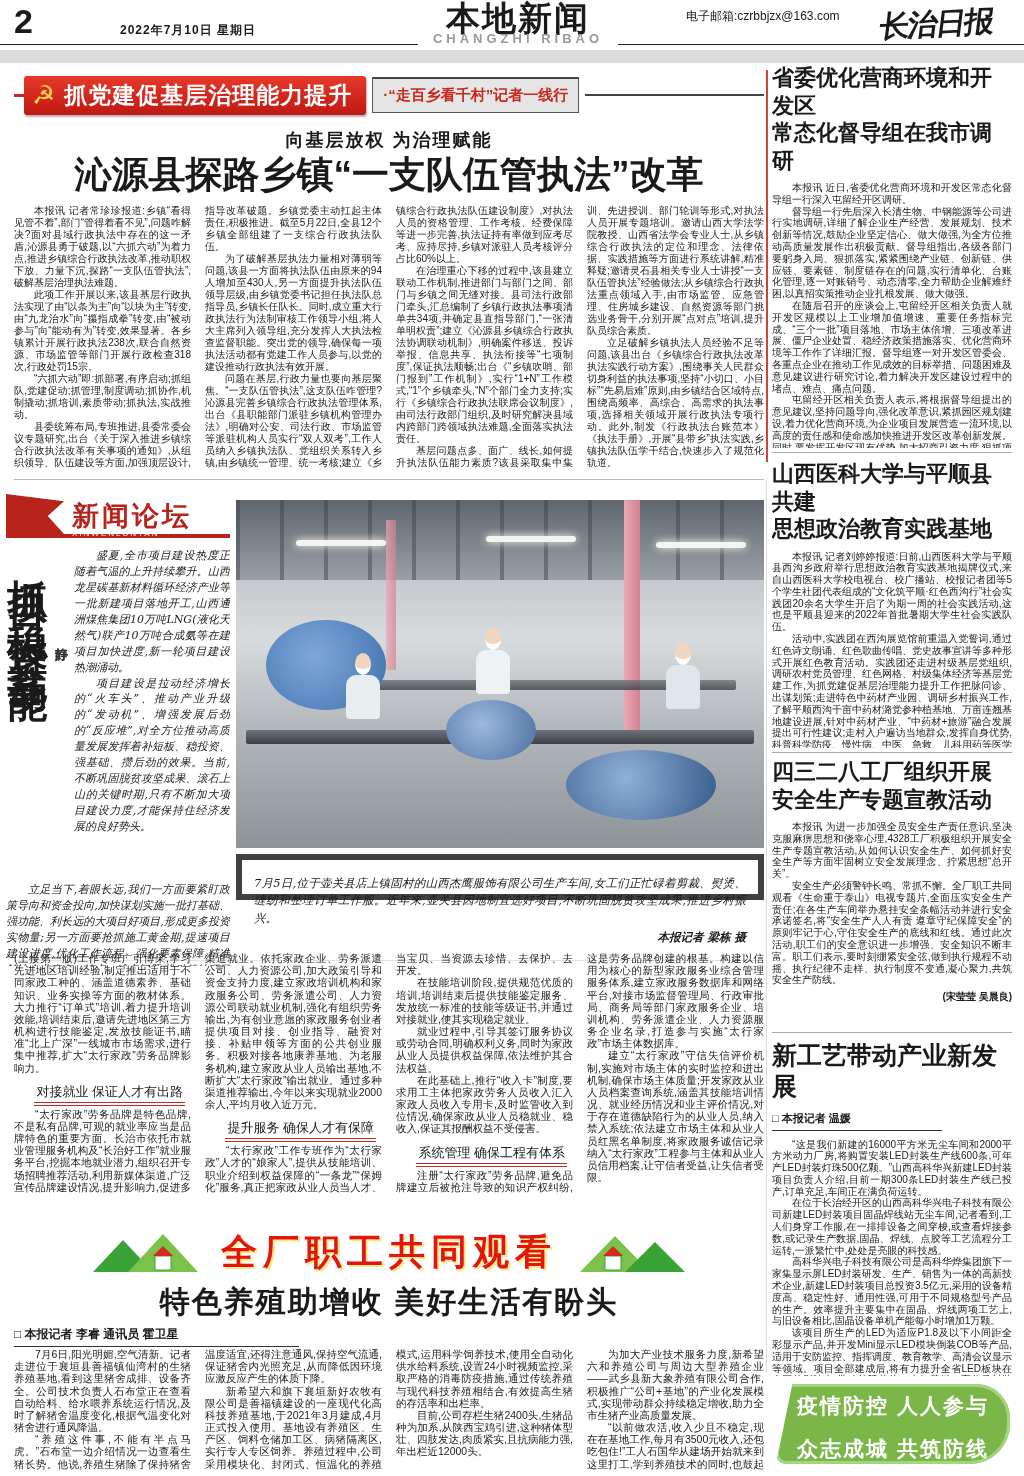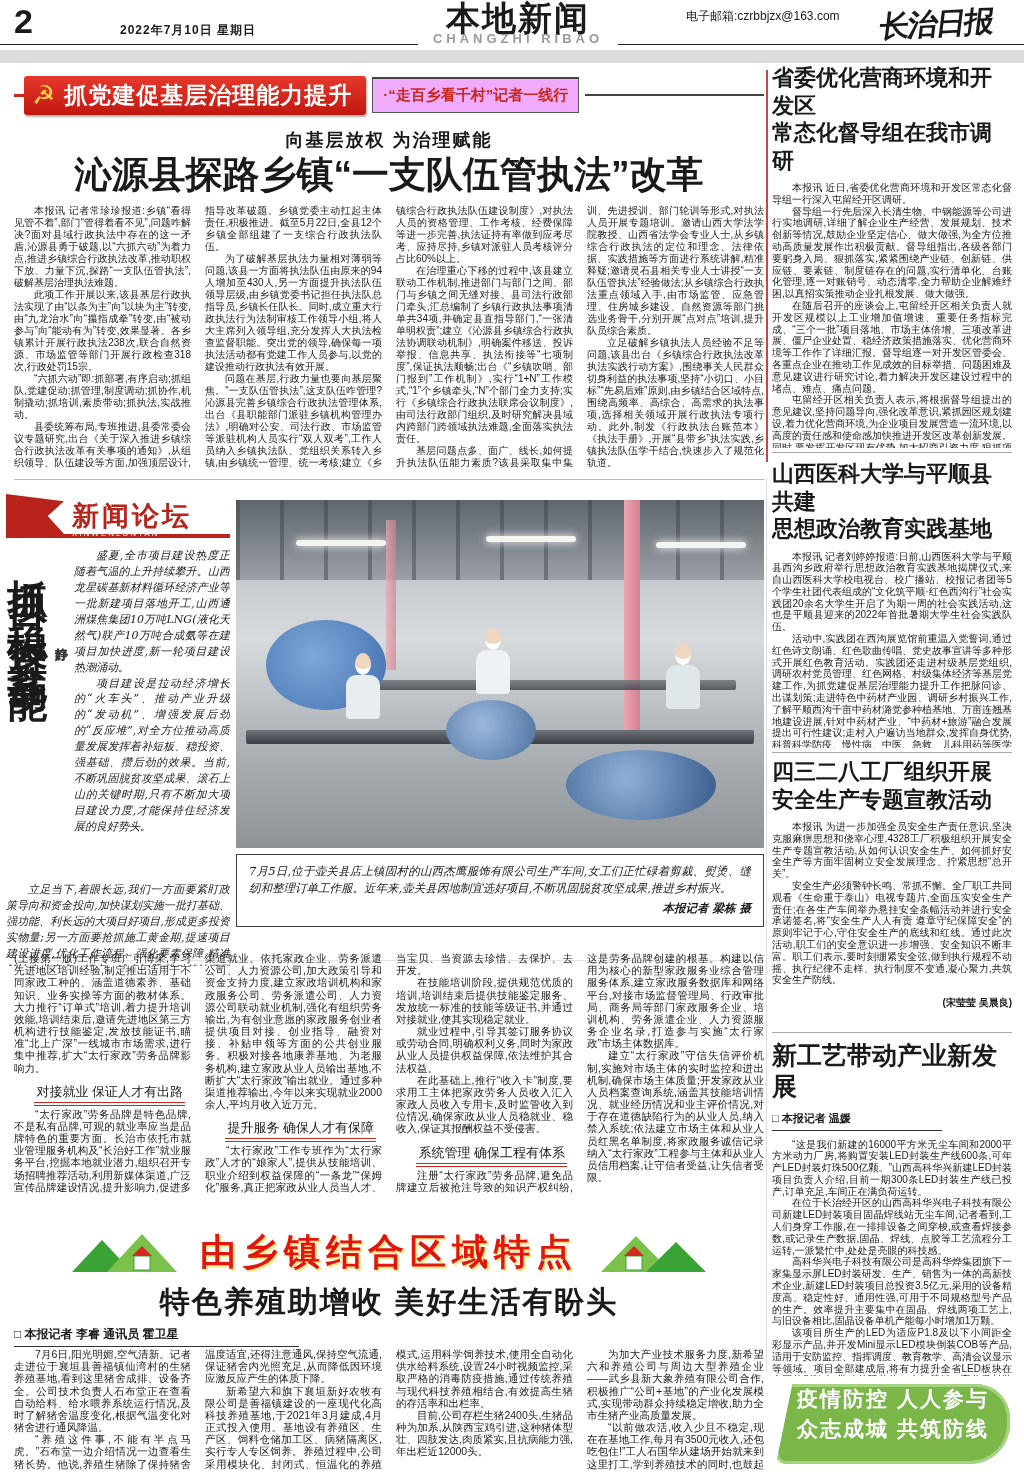--- a/index.html
+++ b/index.html
@@ -18,21 +18,21 @@
   .masthead{position:absolute;left:880px;top:4px;font-size:30px;font-weight:900;
             font-family:"DejaVu Serif","Liberation Serif",serif;transform:skewX(-10deg) rotate(-3deg);letter-spacing:-2px;}
   
   .tbanner{position:absolute;left:14px;top:74px;width:750px;height:42px;display:flex;align-items:center;}
   .tb-leftline{width:10px;height:3px;background:#c8281e;}
   .tb-badge{display:flex;align-items:center;background:linear-gradient(180deg,#e6392b,#c01810);
             color:#fff;font-size:23px;font-weight:900;padding:4px 14px 4px 8px;letter-spacing:1px;
             border-radius:3px;box-shadow:1px 2px 2px rgba(0,0,0,.3);}
   .tb-emblem{color:#ffd24a;font-size:26px;margin-right:8px;line-height:1;}
   .tb-tag{border:1px solid #555;border-top:2px solid #444;color:#c8281e;font-size:15px;font-weight:900;
-          padding:7px 10px;margin-left:6px;background:#f0abfc;white-space:nowrap;}
+          padding:7px 10px;margin-left:6px;background:#e5e5e5;white-space:nowrap;}
   .tb-line{flex:1;height:2px;background:#444;margin-left:6px;}
   
   .kicker{position:absolute;left:14px;top:128px;width:750px;text-align:center;font-size:18px;font-weight:900;letter-spacing:2px;}
   .headline{position:absolute;left:14px;top:150px;width:750px;text-align:center;font-size:37px;font-weight:900;letter-spacing:0px;}
   .main-body{position:absolute;left:14px;top:205px;width:750px;height:270px;overflow:hidden;
              column-count:4;column-gap:14px;font-size:10px;line-height:1.2;text-align:justify;}
   .para{margin:0;text-indent:2em;}
   .hrule{position:absolute;background:#bbb;height:1px;}
   .vrule-red{position:absolute;left:766px;top:70px;width:2px;height:392px;background:#cf4438;}
   .vrule-gray{position:absolute;left:766px;top:478px;width:1px;height:895px;background:#ddd;}
@@ -53,22 +53,22 @@
          background:linear-gradient(180deg,#8d9298 0%,#c2c7cc 20%,#d8dbdd 40%,#b3b8bd 65%,#8e9398 100%);}
   .ph-ceiling{position:absolute;top:0;left:0;width:100%;height:80px;
       background:repeating-linear-gradient(90deg,rgba(60,65,72,.45) 0 4px,transparent 4px 44px),
                  linear-gradient(180deg,#5f666d,#9aa0a6);}
   .ph-light{position:absolute;background:#f3f5f0;height:6px;width:90px;border-radius:3px;box-shadow:0 0 8px #fff;}
   .ph-pole{position:absolute;width:16px;background:linear-gradient(90deg,#e8a7b4,#d4808f);}
   .ph-table{position:absolute;height:14px;background:linear-gradient(180deg,#6d7278,#3c4046);border-radius:2px;}
   .ph-fabric{position:absolute;border-radius:50%;}
   .ph-worker-head{position:absolute;width:16px;height:16px;border-radius:50%;background:#f0d6c0;border-bottom:6px solid #fff;}
   .ph-worker-body{position:absolute;width:34px;height:44px;border-radius:10px 10px 4px 4px;background:#eef2f4;}
-  .caption-box{position:absolute;left:236px;top:854px;width:528px;height:73px;border:1px solid #404040;
-               padding:8px 12px;box-sizing:border-box;font-family:"DejaVu Serif","Liberation Serif",serif;
+  .caption-box{position:absolute;left:236px;top:854px;width:528px;height:46px;border:6px solid #404040;
+               padding:15px 12px;box-sizing:border-box;font-family:"DejaVu Serif","Liberation Serif",serif;
                font-style:italic;font-size:11.5px;line-height:1.5;text-align:justify;}
   .cap-credit{text-align:right;font-weight:700;margin-top:2px;}
   
   .employ{position:absolute;left:14px;top:952px;width:750px;height:250px;overflow:hidden;
           column-count:4;column-gap:14px;font-size:10.5px;line-height:1.16;text-align:justify;}
   .no-indent .para:first-child{text-indent:0;}
   .sec-head{font-size:13px;font-weight:400;text-align:right;margin:10px 6px 9px;text-indent:0;}
   .sec-head span{padding:0 2px 3px;border-bottom:4px double #c8281e;}
   
   .rural-banner{position:absolute;left:14px;top:1228px;width:750px;height:48px;display:flex;align-items:center;justify-content:center;}
@@ -77,27 +77,27 @@
   .rural-head{position:absolute;left:14px;top:1282px;width:750px;text-align:center;font-size:30px;font-weight:900;letter-spacing:2px;}
   .rural-byline{position:absolute;left:14px;top:1326px;font-size:12px;font-weight:700;border-bottom:1px solid #333;padding:0 120px 3px 0;}
   .rural-body{position:absolute;left:14px;top:1348px;width:750px;height:126px;overflow:hidden;
               column-count:4;column-gap:14px;font-size:10.5px;line-height:1.16;text-align:justify;}
   
   .sidebar{position:absolute;left:772px;top:64px;width:240px;}
   .sb-art{position:absolute;left:0;width:240px;overflow:hidden;}
   .sb-title{font-size:22px;font-weight:900;line-height:1.25;white-space:pre-line;margin:0 0 8px;}
   .sb-title-lg{font-size:25px;letter-spacing:0px;}
   .sb-body{font-size:10px;line-height:1.18;text-align:justify;}
-  .sb-sig{text-align:right;font-size:10px;font-weight:700;margin-top:10px;}
+  .sb-sig{text-align:right;font-size:10px;font-weight:700;margin-top:4px;}
   .sb-byline{font-size:11px;font-weight:700;border-bottom:1px solid #333;padding-bottom:4px;margin:2px 0 8px;width:170px;}
   .sb-div{position:absolute;left:772px;width:240px;height:1px;background:#aaa;}
   
   .covid{position:absolute;left:776px;top:1384px;width:234px;height:80px;background:#7ab648;
          border-radius:10px 34px 40px 10px;clip-path:polygon(7% 0,100% 0,100% 100%,0 100%);
-         box-shadow:inset 0 0 0 3px #a5d47e;display:flex;flex-direction:column;align-items:center;justify-content:flex-start;}
+         box-shadow:inset 0 0 0 3px #a5d47e;display:flex;flex-direction:column;align-items:center;justify-content:flex-end;gap:12px;}
   .covid div{color:#fff;font-size:21px;font-weight:900;letter-spacing:2px;line-height:1.45;}
 </style>
 </head>
 <body>
 
 <div id="page">
 
   <div class="hdr">
     <div class="hdr-rule"></div>
     <div class="pagenum">2</div>
@@ -206,21 +206,21 @@
       </div>
   </div>
 
   <div class="rural-banner">
     <svg class="rb-deco" width="110" height="40" viewBox="0 0 110 40">
       <polygon points="0,40 30,8 60,40" fill="#3aa335"></polygon>
       <polygon points="35,40 70,2 105,40" fill="#7cc24a"></polygon>
       <rect x="62" y="24" width="16" height="14" fill="#fff" stroke="#3aa335"></rect>
       <polygon points="60,24 70,14 80,24" fill="#d5281e"></polygon>
     </svg>
-    <div class="rb-text">由乡镇结合区域特点</div>
+    <div class="rb-text">全厂职工共同观看</div>
     <svg class="rb-deco" width="110" height="40" viewBox="0 0 110 40">
       <polygon points="5,40 40,4 75,40" fill="#7cc24a"></polygon>
       <polygon points="50,40 80,10 110,40" fill="#3aa335"></polygon>
       <rect x="30" y="24" width="16" height="14" fill="#fff" stroke="#3aa335"></rect>
       <polygon points="28,24 38,14 48,24" fill="#d5281e"></polygon>
     </svg>
   </div>
   <div class="rural-head">特色养殖助增收  美好生活有盼头</div>
   <div class="rural-byline">□ 本报记者 李睿 通讯员 霍卫星</div>
   <div class="rural-body">

